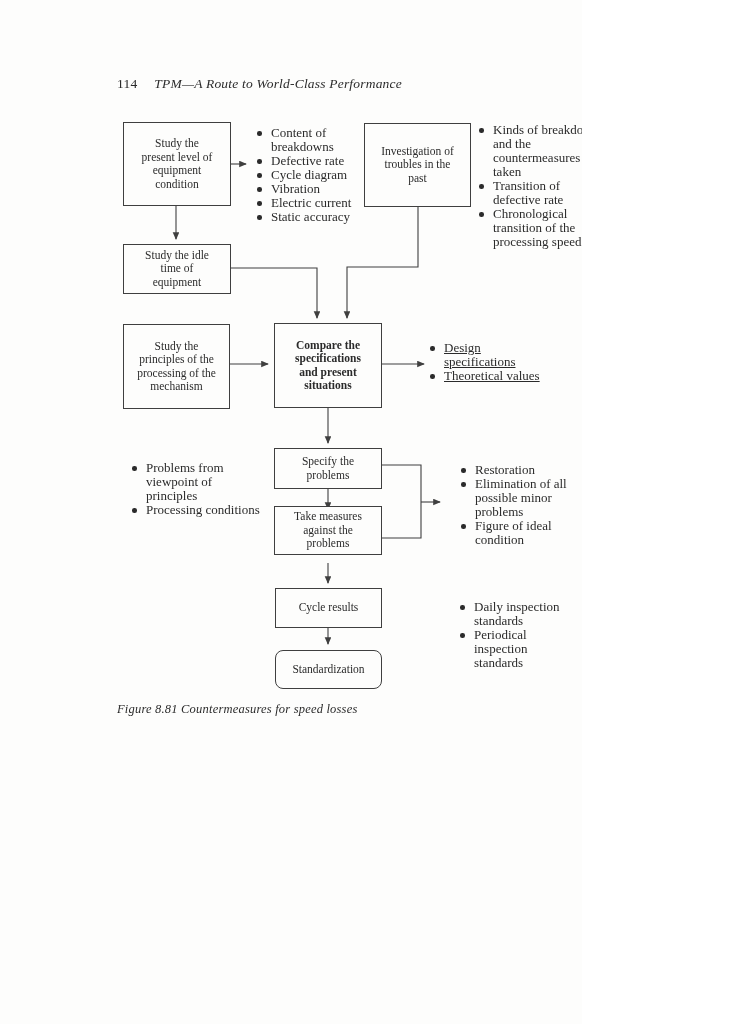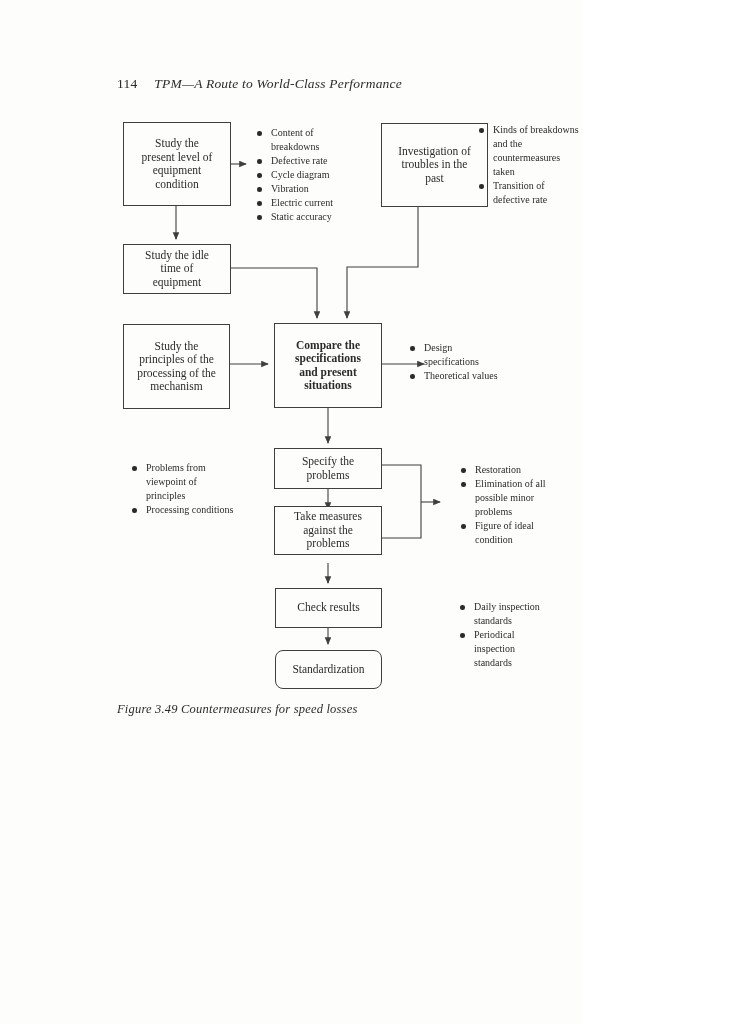--- a/index.html
+++ b/index.html
@@ -35,21 +35,21 @@
     background:var(--paper);
     display:flex;align-items:center;justify-content:center;
     text-align:center;
     font-size:11.5px;line-height:13.5px;
     white-space:pre-line;
     padding:2px 3px;
   }
   .blist{
     position:absolute;
     list-style:none;
-    font-size:10px;line-height:14px;
+    font-size:13px;line-height:14px;
   }
   .blist li{
     position:relative;
     padding-left:16px;
     white-space:pre-line;
   }
   .blist li::before{
     content:"";
     position:absolute;left:2px;top:5px;
     width:4.5px;height:4.5px;border-radius:50%;
@@ -90,21 +90,21 @@
       <line x1="328" y1="563" x2="328" y2="583" marker-end="url(#arr)"></line>
       <line x1="328" y1="628" x2="328" y2="644" marker-end="url(#arr)"></line>
     </g>
   </svg>
 
   <div class="fbox" style="left:123px;top:122px;width:108px;height:84px;">Study the
 present level of
 equipment
 condition</div>
 
-  <div class="fbox" style="left:381px;top:123px;width:107px;height:84px;text-align:center;">Investigation of
+  <div class="fbox" style="left:364px;top:123px;width:107px;height:84px;text-align:center;">Investigation of
 troubles in the
 past</div>
 
   <div class="fbox" style="left:123px;top:244px;width:108px;height:50px;">Study the idle
 time of
 equipment</div>
 
   <div class="fbox" style="left:123px;top:324px;width:107px;height:85px;">Study the
 principles of the
 processing of the
@@ -115,44 +115,47 @@
 and present
 situations</div>
 
   <div class="fbox" style="left:274px;top:448px;width:108px;height:41px;">Specify the
 problems</div>
 
   <div class="fbox" style="left:274px;top:506px;width:108px;height:49px;">Take measures
 against the
 problems</div>
 
-  <div class="fbox" style="left:275px;top:588px;width:107px;height:40px;">Check results</div>
+  <div class="fbox" style="left:275px;top:588px;width:107px;height:40px;">Cycle results</div>
 
   <div class="fbox" style="left:275px;top:650px;width:107px;height:39px;border-radius:8px;">Standardization</div>
 
   <ul class="blist" style="left:255px;top:126px;width:122px;">
     <li>Content of
 breakdowns</li>
     <li>Defective rate</li>
     <li>Cycle diagram</li>
     <li>Vibration</li>
     <li>Electric current</li>
     <li>Static accuracy</li>
   </ul>
 
   <ul class="blist" style="left:477px;top:123px;width:140px;font-family:Liberation Serif, serif;">
     <li>Kinds of breakdowns
 and the
 countermeasures
 taken</li>
     <li>Transition of
 defective rate</li>
+    <li>Chronological
+transition of the
+processing speed</li>
   </ul>
 
-  <ul class="blist" style="left:408px;top:341px;width:130px;">
+  <ul class="blist" style="left:428px;top:341px;width:130px;text-decoration:underline;">
     <li>Design
 specifications</li>
     <li>Theoretical values</li>
   </ul>
 
   <ul class="blist" style="left:130px;top:461px;width:148px;">
     <li>Problems from
 viewpoint of
 principles</li>
     <li>Processing conditions</li>
@@ -168,15 +171,15 @@
   </ul>
 
   <ul class="blist" style="left:458px;top:600px;width:125px;">
     <li>Daily inspection
 standards</li>
     <li>Periodical
 inspection
 standards</li>
   </ul>
 
-  <div class="fig-caption">Figure 3.49 Countermeasures for speed losses</div>
+  <div class="fig-caption">Figure 8.81 Countermeasures for speed losses</div>
 
 </div>
 
 </body></html>

